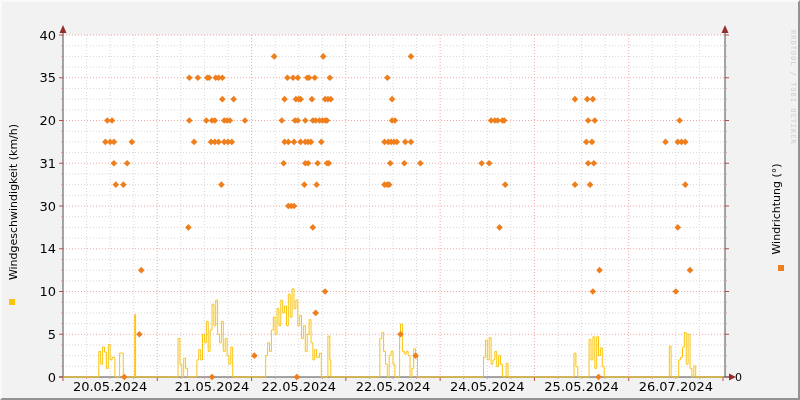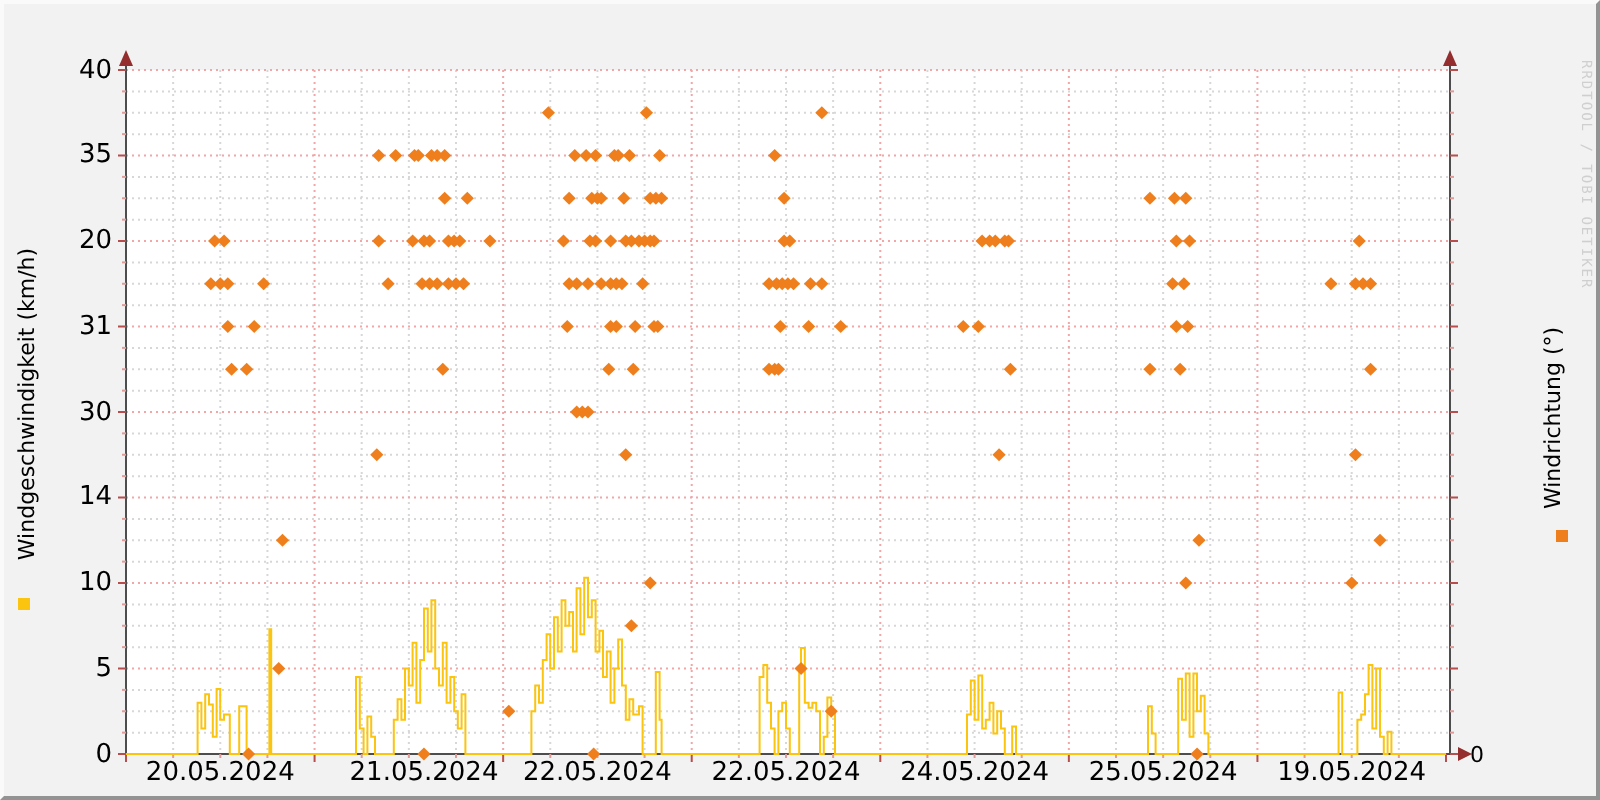--- a/index.html
+++ b/index.html
@@ -356,15 +356,15 @@
       <div class="ytick-l" style="top: 113px;">20</div>
       <div class="ytick-l" style="top: 70.25px;">35</div>
       <div class="ytick-l" style="top: 27.5px;">40</div>
       <div class="ytick-r" style="top: 369.5px;">0</div>
       <div class="xtick" style="left: 63.1429px;">20.05.2024</div>
       <div class="xtick" style="left: 165px;">21.05.2024</div>
       <div class="xtick" style="left: 251.714px;">22.05.2024</div>
       <div class="xtick" style="left: 346px;">22.05.2024</div>
       <div class="xtick" style="left: 440.286px;">24.05.2024</div>
       <div class="xtick" style="left: 534.571px;">25.05.2024</div>
-      <div class="xtick" style="left: 628.857px;">19.05.2024</div>
+      <div class="xtick" style="left: 628.857px;">26.07.2024</div>
     </div>
 </div>
 
 </body></html>

